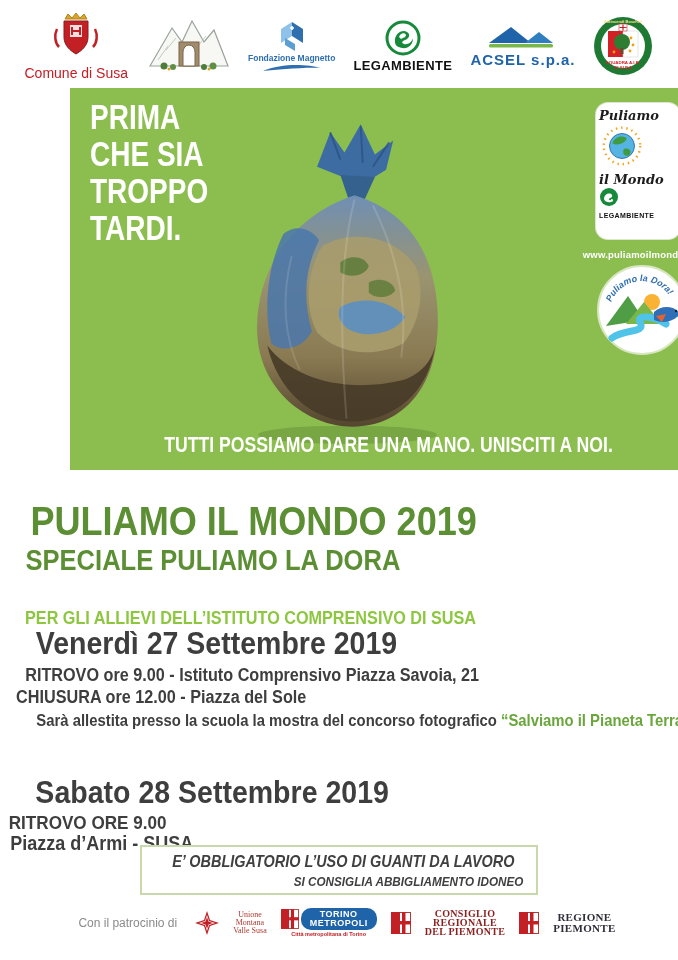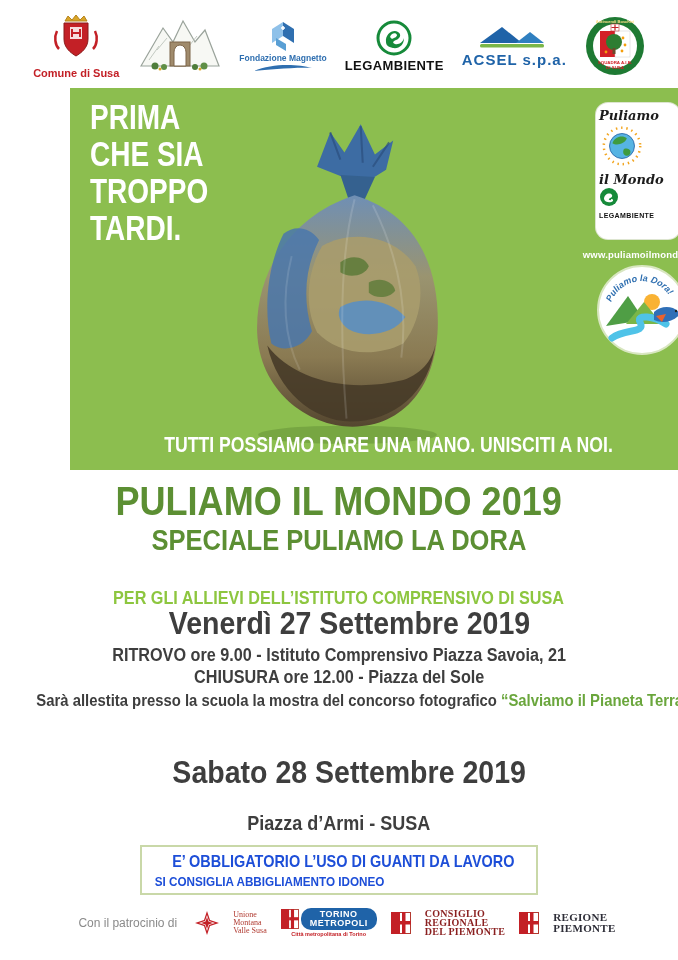--- a/index.html
+++ b/index.html
@@ -3,21 +3,21 @@
 <meta charset="utf-8">
 <style>
   html,body{margin:0;padding:0;background:#e9e9e9;}
   .poster{position:relative;width:678px;height:960px;background:#ffffff;margin:0 auto;
           font-family:"Liberation Sans",sans-serif;overflow:hidden;}
 
   
   .top-logos{position:absolute;top:6px;left:0;right:0;height:80px;display:flex;
              justify-content:center;align-items:center;gap:18px;}
   .logo-item{display:flex;flex-direction:column;align-items:center;justify-content:center;}
-  .comune-caption{font-size:11px;font-weight:bold;color:#c32026;margin-top:2px;}
+  .comune-caption{font-size:14px;font-weight:normal;color:#c32026;margin-top:2px;}
   .fond-label{font-size:8.5px;color:#2f6fb0;font-weight:bold;margin-top:1px;}
   .legambiente-label{font-size:13px;font-weight:900;color:#111;letter-spacing:.4px;margin-top:2px;}
   .acsel-label{font-size:15px;font-weight:900;color:#1f63a8;letter-spacing:1px;margin-top:1px;}
 
   
   .banner{position:absolute;left:70px;top:88px;width:638px;height:382px;background:#8cbe4f;}
   .headline{position:absolute;left:20px;top:10px;color:#fff;font-weight:900;
             font-size:35px;line-height:37px;transform:scaleX(.8);transform-origin:top left;
             letter-spacing:0;}
   .bag{position:absolute;left:150px;top:26px;}
@@ -28,43 +28,43 @@
   .pim-org{font-size:7px;font-weight:900;color:#111;letter-spacing:.4px;margin-top:1px;}
   .website{position:absolute;right:10px;top:161px;width:120px;text-align:center;
            color:#fff;font-weight:900;font-size:9.5px;letter-spacing:.2px;}
   .dora-badge{position:absolute;right:20px;top:176px;}
   .tagline{position:absolute;left:0;right:0;bottom:12px;text-align:center;color:#fff;}
   .tagline span{display:inline-block;transform:scaleX(.82);font-weight:900;font-size:21.5px;white-space:nowrap;}
   .side-credit{position:absolute;right:5px;top:235px;width:1px;height:95px;opacity:.45;
     background:repeating-linear-gradient(to bottom,rgba(255,255,255,.9) 0 1px,transparent 1px 3px);}
 
   
-  .center-line{position:absolute;left:0;right:0;text-align:center;white-space:nowrap;}
+  .center-line{position:absolute;left:0;right:0;white-space:nowrap;margin-top:20px;}
   .center-line>span{display:inline-block;white-space:nowrap;}
   .t1{top:478px;color:#5c8f33;}  .t1 span{font-size:41px;font-weight:900;transform:scaleX(.88);}
   .t2{top:524px;color:#5c8f33;}  .t2 span{font-size:29px;font-weight:900;transform:scaleX(.88);}
   .sec-head{color:#8dc63f;} .sec-head span{font-size:18px;font-weight:900;transform:scaleX(.9);}
   .sec-date{color:#3e3e3e;padding-left:20px;} .sec-date span{font-size:31px;font-weight:800;transform:scaleX(.92);}
   .sec-line{color:#3e3e3e;} .sec-line span{font-size:18px;font-weight:800;transform:scaleX(.9);}
   .s1h{top:588px;} .s1d{top:606px;} .s1l1{top:645px;} .s1l2{top:667px;}
   .note{top:691px;color:#3e3e3e;} .note span{font-size:16.5px;font-weight:800;transform:scaleX(.9);}
   .note .hl{color:#6aa63c;display:inline;transform:none;font-size:inherit;}
   .s2h{top:737px;} .s2d{top:755px;} .s2l1{top:792px;} .s2l1 span{font-size:19px;}
   .s2l2{top:812px;} .s2l2 span{font-size:20px;}
 
   .notice-box{position:absolute;top:845px;left:50%;transform:translateX(-50%);width:394px;height:46px;
-              border:2px solid #c9d8a8;text-align:left;color:#1d4ed8;background:#fff;}
+              border:2px solid #c9d8a8;text-align:right;color:#404040;background:#fff;font-style:italic;}
   .notice-box .n1{margin-top:5px;} .notice-box .n1 span{display:inline-block;font-size:17px;font-weight:900;transform:scaleX(.85);white-space:nowrap;}
   .notice-box .n2 span{display:inline-block;font-size:13px;font-weight:900;transform:scaleX(.9);white-space:nowrap;}
 
   
   .footer{position:absolute;top:908px;left:16px;right:0;display:flex;justify-content:center;
           align-items:center;gap:14px;}
   .patronage{font-size:12px;color:#8a8a8a;margin-right:4px;}
-  .flogo{display:flex;align-items:center;gap:14px;}
+  .flogo{display:flex;align-items:center;gap:14px;text-align:center;}
   .unione-text{display:flex;flex-direction:column;line-height:8px;}
   .unione-text span{font-family:"Liberation Serif",serif;font-size:8px;color:#b03a30;}
   .torino-wrap{display:flex;flex-direction:column;align-items:center;}
   .torino-row{display:flex;align-items:center;gap:2px;border-radius:6px;}
   .torino-pill{background:#1f63a8;border-radius:10px;padding:2px 9px;text-align:center;line-height:9px;}
   .torino-pill span{display:block;color:#fff;font-weight:900;font-size:9px;letter-spacing:.5px;}
   .torino-sub{font-size:5.5px;color:#c32026;font-weight:bold;margin-top:1px;}
   .serif-lines{display:flex;flex-direction:column;line-height:9px;}
   .serif-lines span{font-family:"Liberation Serif",serif;font-weight:bold;}
   .consiglio-lines span{font-size:10px;color:#8a1f1f;letter-spacing:.3px;}
@@ -234,20 +234,21 @@
 
   <div class="center-line t2"><span>SPECIALE PULIAMO LA DORA</span></div>
   <div class="center-line sec-date s1d"><span>Venerdì 27 Settembre 2019</span></div>
   <div class="center-line sec-line s1l1"><span>RITROVO ore 9.00 - Istituto Comprensivo Piazza Savoia, 21</span></div>
   <div class="center-line sec-line s1l2"><span>CHIUSURA ore 12.00 - Piazza del Sole</span></div>
   <div class="center-line note">
     <span><span>Sarà allestita presso la scuola la mostra del concorso fotografico </span><span class="hl">“Salviamo il Pianeta Terra”</span></span>
   </div>
 
   <div class="center-line sec-date s2d"><span>Sabato 28 Settembre 2019</span></div>
+  <div class="center-line sec-line s2l1"><span>RITROVO ORE 9.00</span></div>
   <div class="center-line sec-line s2l2"><span>Piazza d’Armi - SUSA</span></div>
 
   <div class="notice-box">
     <div class="n1"><span>E’ OBBLIGATORIO L’USO DI GUANTI DA LAVORO</span></div>
     <div class="n2"><span>SI CONSIGLIA ABBIGLIAMENTO IDONEO</span></div>
   </div>
 
   <div class="footer">
     <div class="patronage">Con il patrocinio di</div>
 

